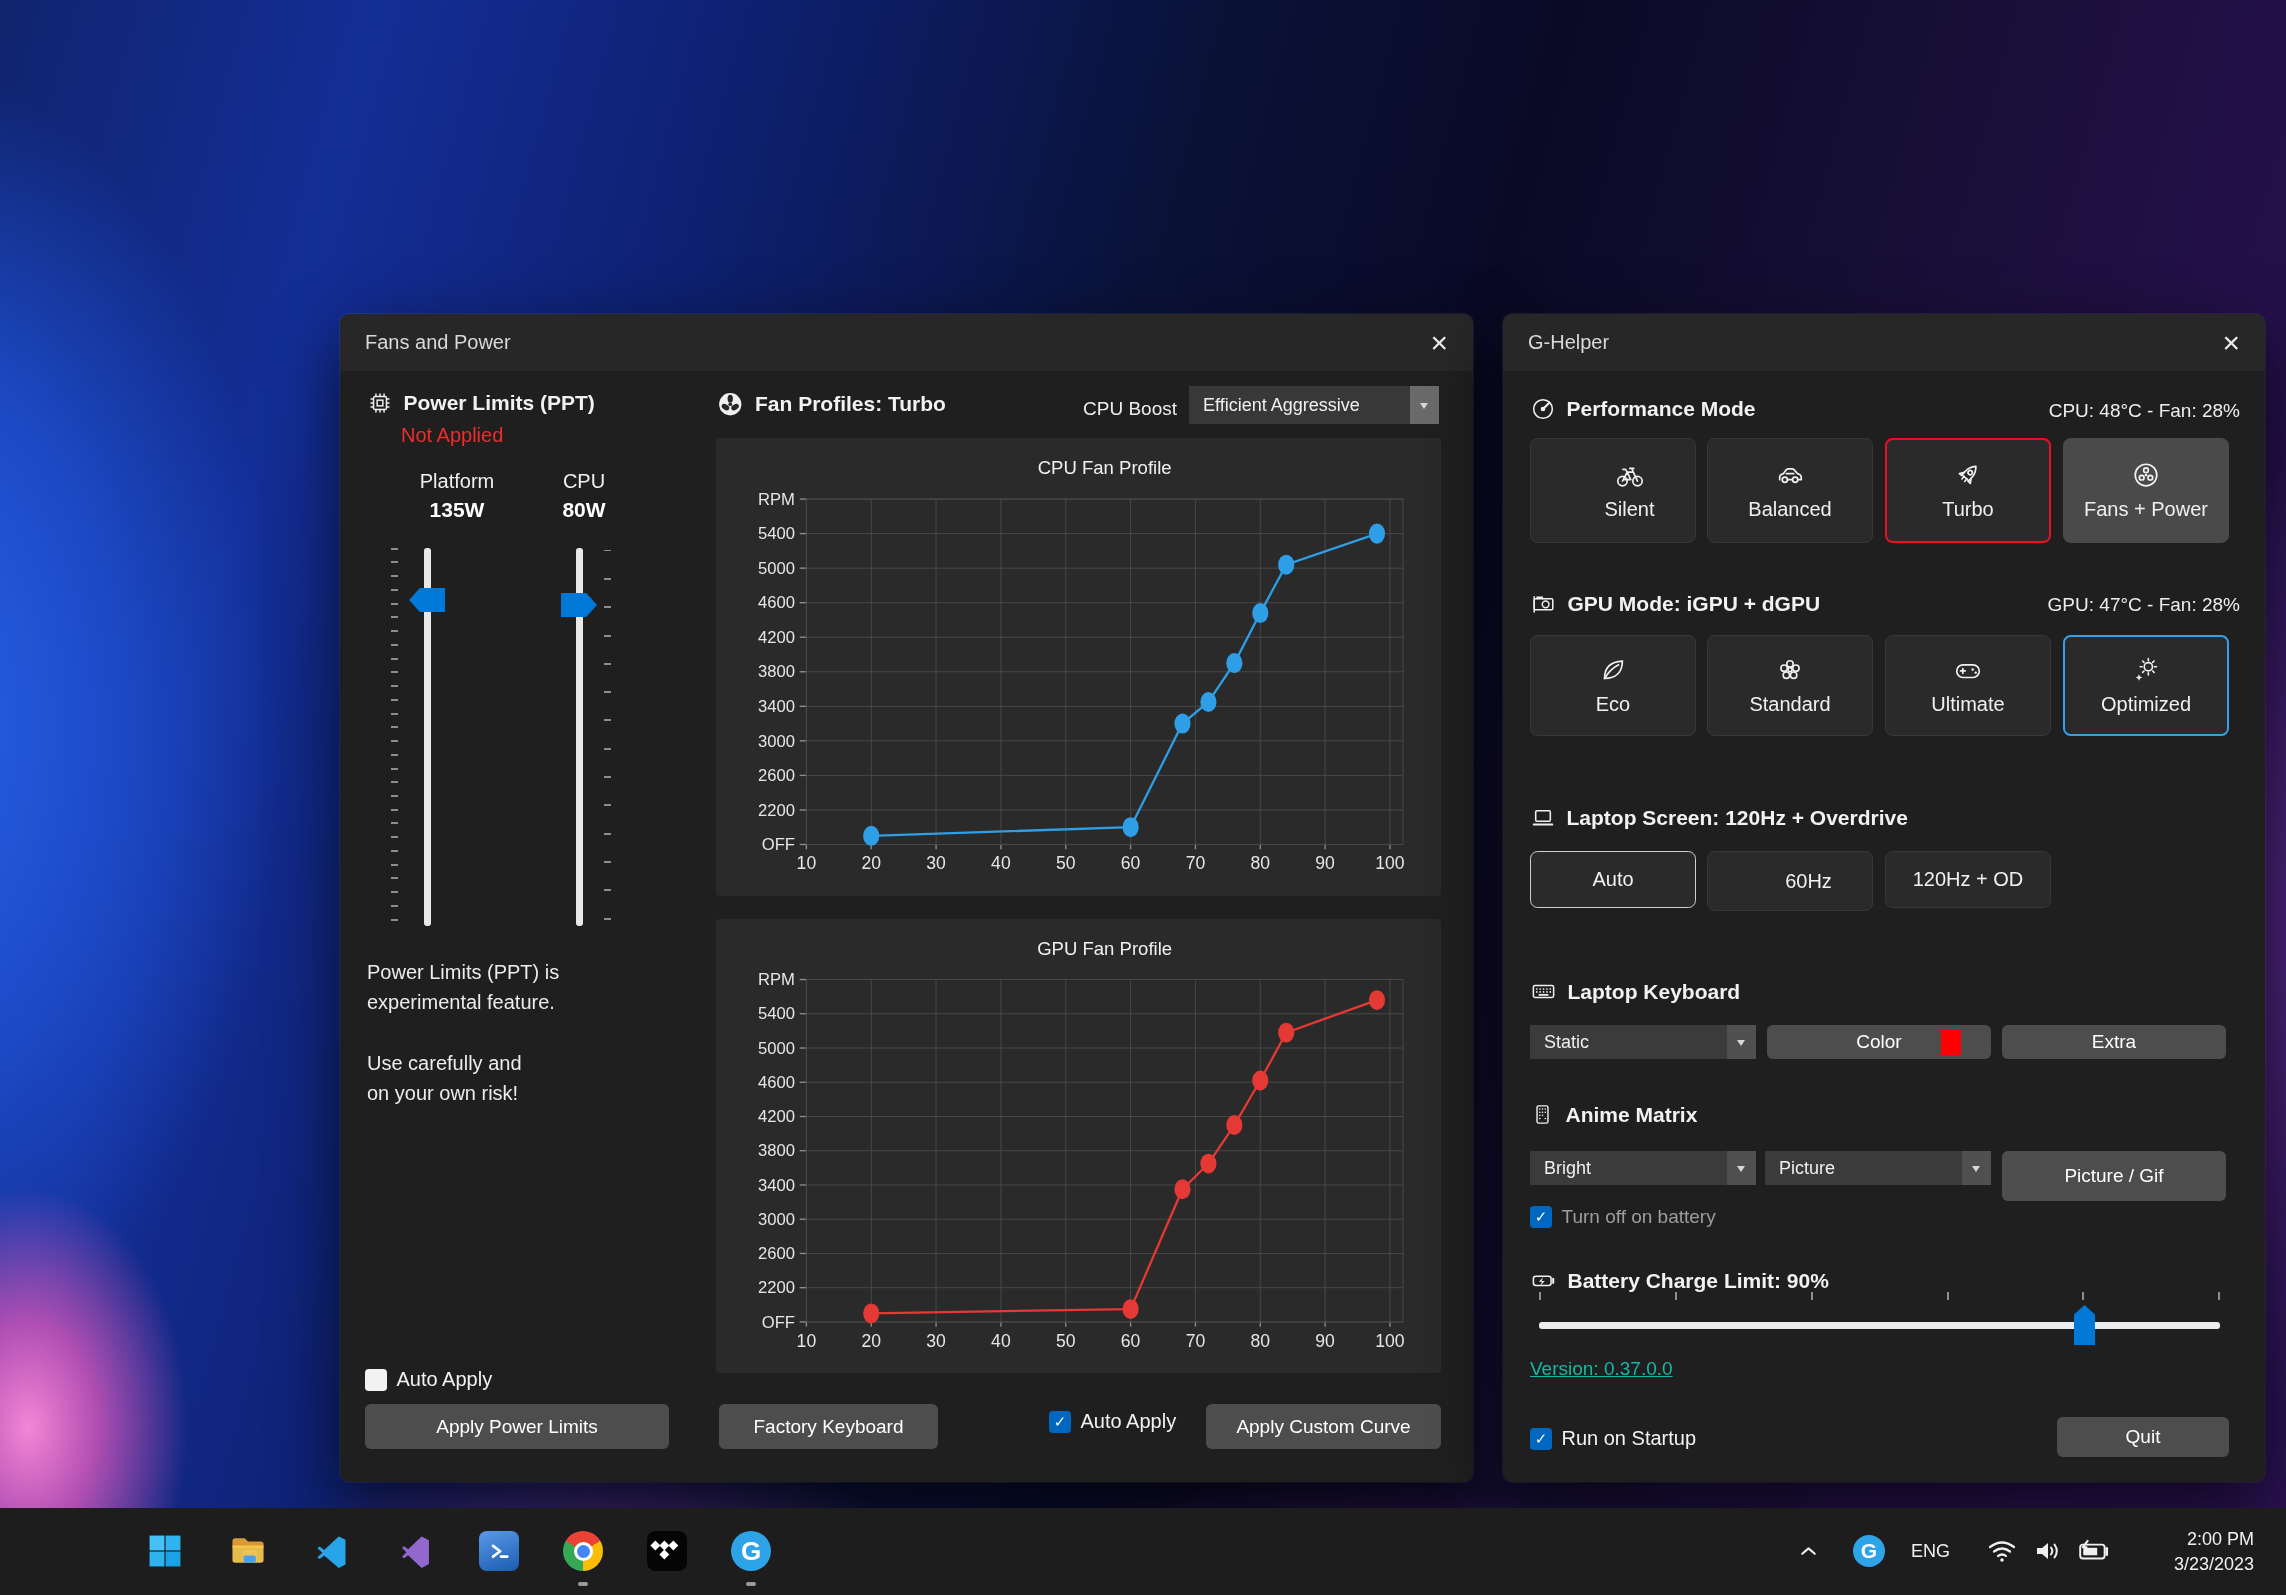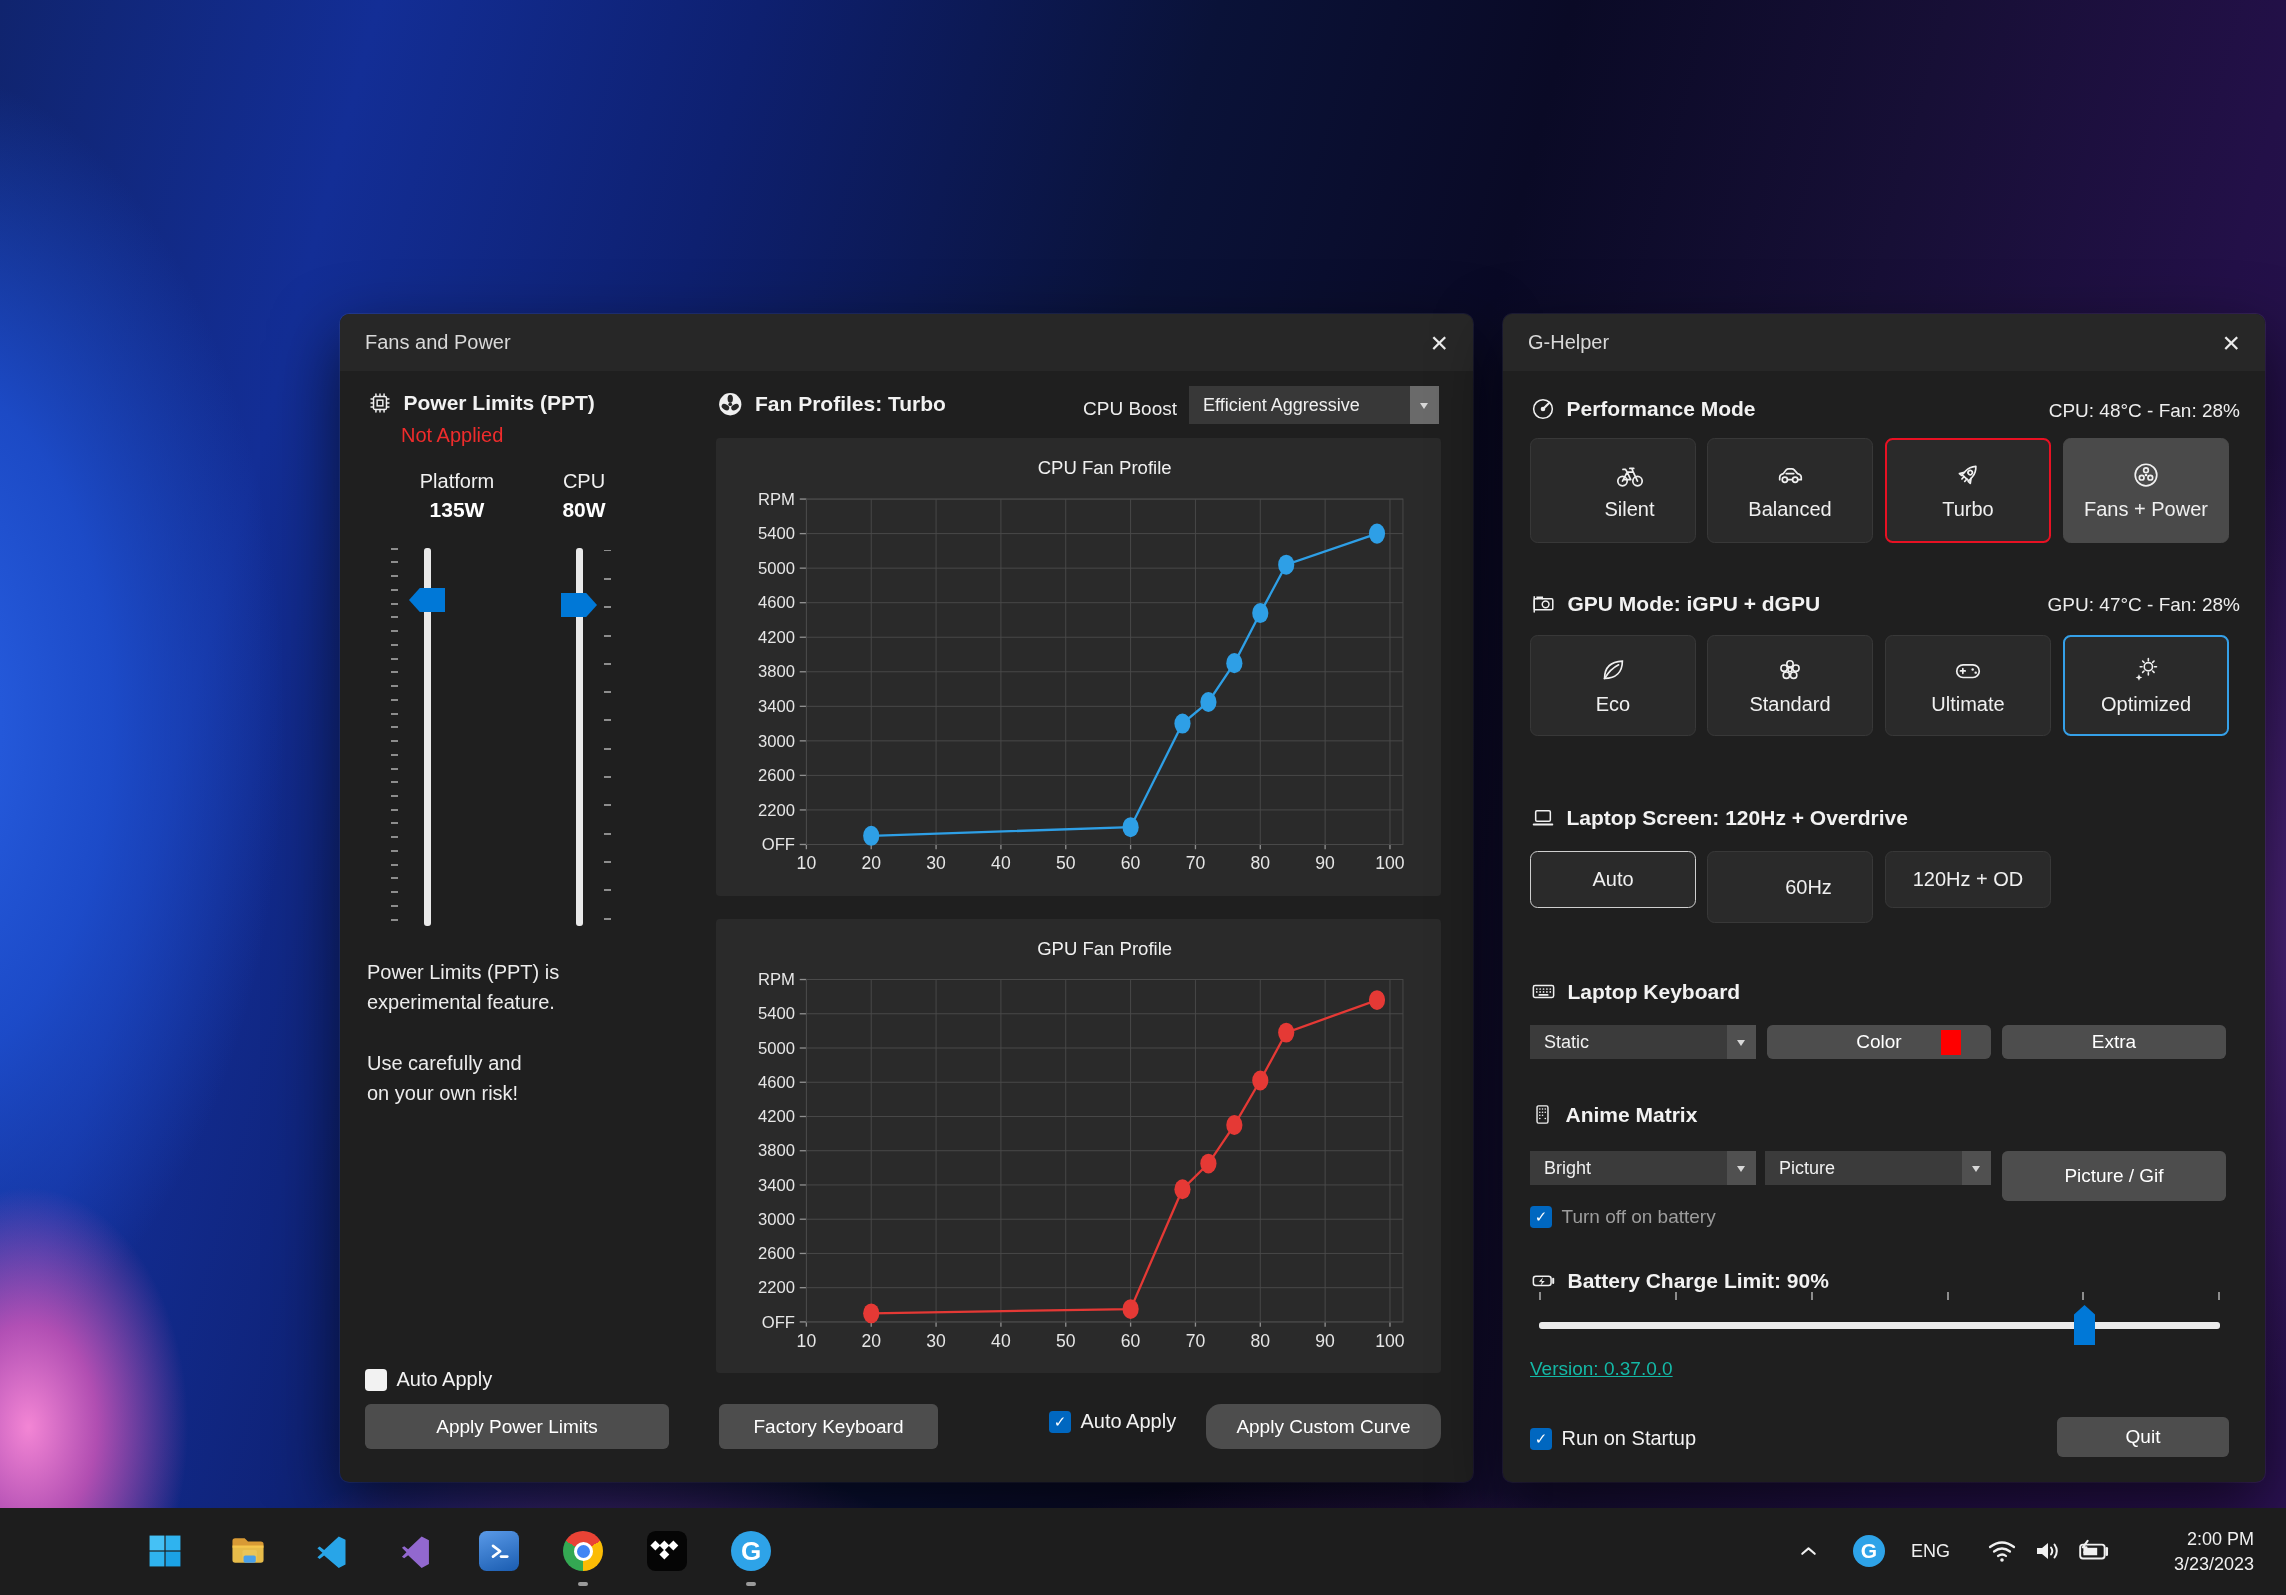--- a/index.html
+++ b/index.html
@@ -349,21 +349,21 @@
           <ellipse cx="694.7391304347826" cy="85.72000000000003" rx="8.5" ry="10.5" fill="#e53935"></ellipse>
           <text class="ctitle" x="408.5" y="38" text-anchor="middle">GPU Fan Profile</text>
         </svg>
     </div>
 
     <div class="btn abs" style="left:379px;top:1090px;width:219px;height:45px;">Factory Keyboard</div>
     <div class="cbrow" style="left:709px;top:1096px;">
       <div class="cb checked">✓</div>
       <span class="cb-label">Auto Apply</span>
     </div>
-    <div class="btn abs" style="left:866px;top:1090px;width:235px;height:45px;border-radius:15px;">Apply Custom Curve</div>
+    <div class="btn abs" style="left:866px;top:1090px;width:235px;height:45px;">Apply Custom Curve</div>
   </div>
 
   <div class="window" style="left:1503px;top:314px;width:762px;height:1168px;">
     <div class="titlebar">
       <span>G-Helper</span>
       <span class="close">×</span>
     </div>
 
     <div class="sec-head abs" style="left:27px;top:82px;">
       <svg width="26" height="26" viewBox="0 0 32 32" fill="none" stroke="#f0f0f0" stroke-width="1.9" stroke-linecap="round">
@@ -463,21 +463,21 @@
     <div class="sec-head abs" style="left:27px;top:491px;">
       <svg width="26" height="26" viewBox="0 0 32 32" fill="none" stroke="#f0f0f0" stroke-width="1.9" stroke-linecap="round">
         <rect x="7" y="7" width="18" height="13" rx="1.5"></rect>
           <path d="M4.5 24 h23" stroke-width="2.3"></path>
       </svg>
       <span>Laptop Screen: 120Hz + Overdrive</span>
     </div>
     <div class="tile sel-light abs" style="left:27px;top:537px;width:166px;height:57px;">
       <div>Auto</div>
     </div>
-    <div class="tile abs" style="left:204px;top:537px;width:166px;height:72px;padding-left:37px;">
+    <div class="tile abs" style="left:204px;top:537px;width:166px;height:60px;padding-left:37px;">
       <div>60Hz</div>
     </div>
     <div class="tile abs" style="left:382px;top:537px;width:166px;height:57px;">
       <div>120Hz + OD</div>
     </div>
 
     <div class="sec-head abs" style="left:27px;top:664px;">
       <svg width="27" height="27" viewBox="0 0 32 32" fill="none" stroke="#f0f0f0" stroke-width="1.8" stroke-linecap="round">
         <rect x="4" y="9" width="24" height="14" rx="2"></rect>
         <path d="M8 13 h.1 M12 13 h.1 M16 13 h.1 M20 13 h.1 M24 13 h.1 M8 16.5 h.1 M12 16.5 h.1 M16 16.5 h.1 M20 16.5 h.1 M24 16.5 h.1 M11 20 h10" stroke-width="2"></path>

